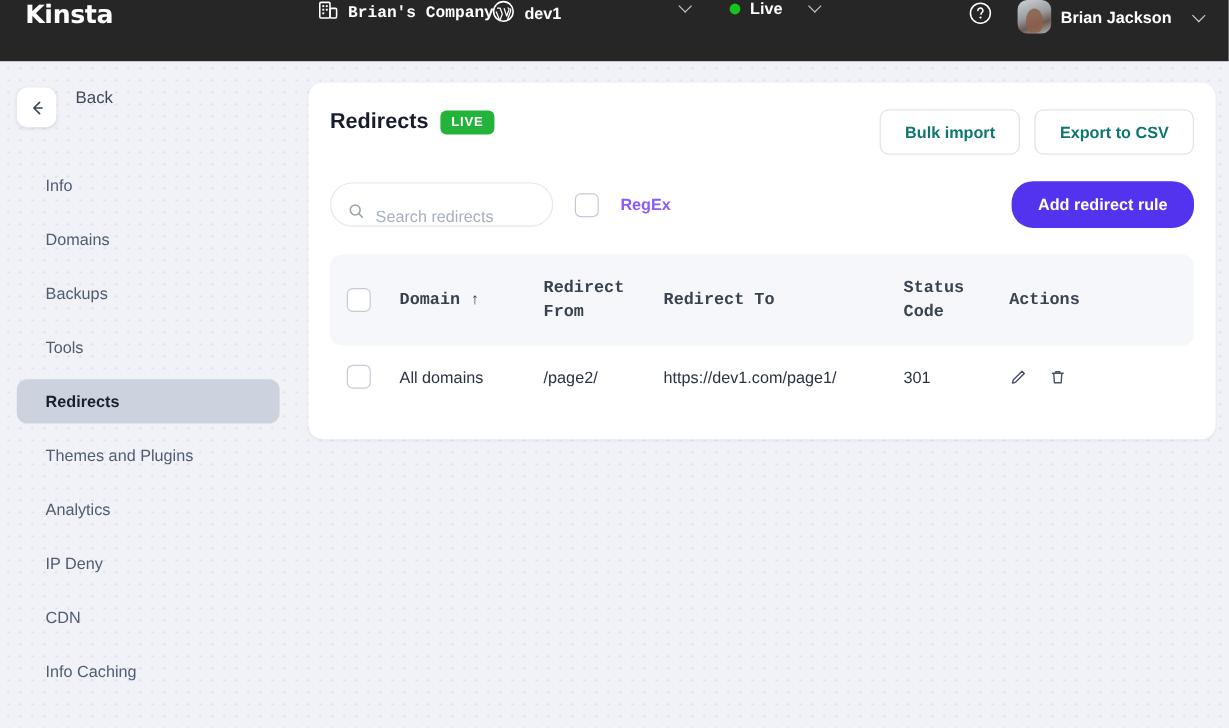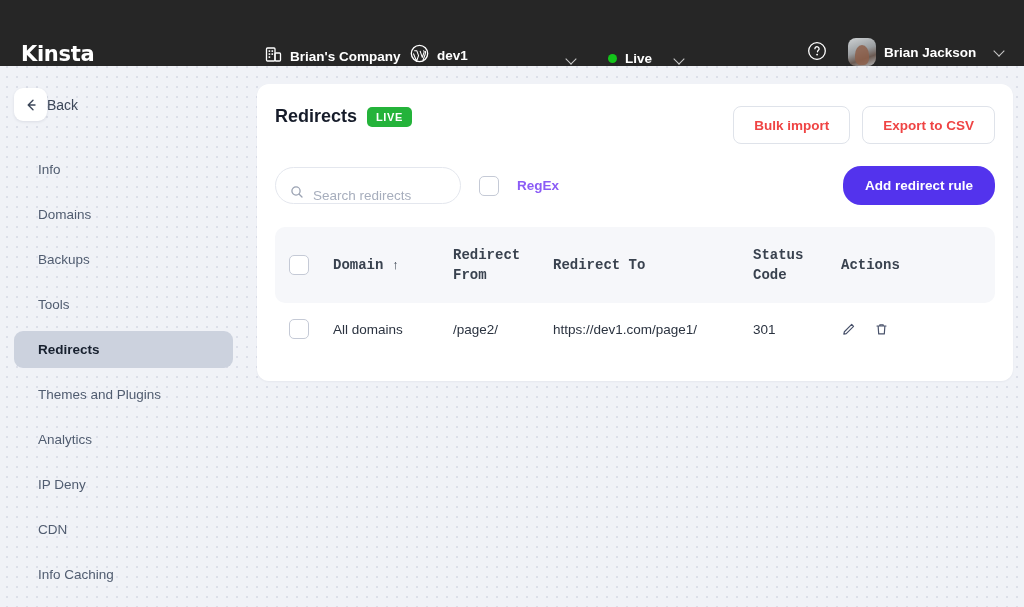--- a/index.html
+++ b/index.html
@@ -10,40 +10,40 @@
   }
   body {
     background-color: #f0f2f7;
     background-image: radial-gradient(#dcdfe9 1px, transparent 1.1px);
     background-size: 10px 10px;
     background-position: 2px 2px;
   }
 
   
   .topbar {
-    height: 66px; width: 100%;
+    height: 51px; width: 100%;
     background: #262626;
-    display: flex; align-items: flex-end;
+    display: flex; align-items: flex-start;
     position: relative;
   }
   .logo {
     margin-left: 21px;
     color: #fff;
     font-size: 21px;
     font-weight: 700;
     letter-spacing: -0.3px;
     font-family: "DejaVu Sans", sans-serif;
   }
   .tb-group { display: flex; align-items: center; }
   .tb-item {
     display: flex; align-items: center; gap: 8px;
     color: #ffffff; font-size: 13.5px; font-weight: 600;
     cursor: pointer;
   }
-  .company-wrap { position: absolute; left: 265px; }
+  .company-wrap { position: absolute; left: 265px; font-family: Liberation Mono, monospace; }
   .site-wrap { position: absolute; left: 410px; }
   .chev1 { position: absolute; left: 566px; }
   .live-wrap { position: absolute; left: 608px; }
   .chev2 { position: absolute; left: 674px; }
   .bell-wrap { position: absolute; left: 753px; }
   .help-wrap { position: absolute; left: 806px; }
   .user-wrap { position: absolute; left: 848px; }
 
   .chev {
     width: 12px; height: 12px; cursor: pointer;
@@ -85,22 +85,22 @@
   
   .body-wrap { display: flex; height: 551px; width: 100%; }
 
   
   .sidebar {
     width: 245px; flex: 0 0 245px;
     padding-top: 22px;
     position: relative;
   }
   .back-row {
-    display: flex; align-items: center;
-    margin-left: 14px; margin-bottom: 30px;
+    display: flex; align-items: flex-start;
+    gap: 16px; margin-left: 14px; margin-bottom: 30px;
     cursor: pointer;
   }
   .back-btn {
     width: 33px; height: 33px; border-radius: 9px;
     background: #ffffff;
     box-shadow: 0 1px 3px rgba(30,40,70,.10);
     display: flex; align-items: center; justify-content: center;
   }
   .back-label { font-size: 14px; color: #3c4759; font-weight: 500; }
 
@@ -134,21 +134,21 @@
   }
   .live-badge {
     background: #24b33a; color: #fff;
     font-size: 11px; font-weight: 700; letter-spacing: .6px;
     padding: 4px 9px; border-radius: 5px;
   }
   .head-btns { display: flex; gap: 12px; }
   .btn-outline {
     border: 1px solid #dfe3ea; background: #fff;
     border-radius: 8px; padding: 0 20px; height: 38px;
-    font-size: 13.5px; font-weight: 600; color: #ef4444;
+    font-size: 13.5px; font-weight: 600; color: #0f766e;
     cursor: pointer; font-family: "Liberation Sans", sans-serif;
     white-space: nowrap;
   }
   .btn-primary {
     background: #5333ed; color: #fff; border: none;
     border-radius: 18px; padding: 0 22px; height: 39px;
     font-size: 13.5px; font-weight: 700; cursor: pointer;
     font-family: "Liberation Sans", sans-serif;
     white-space: nowrap;
   }

